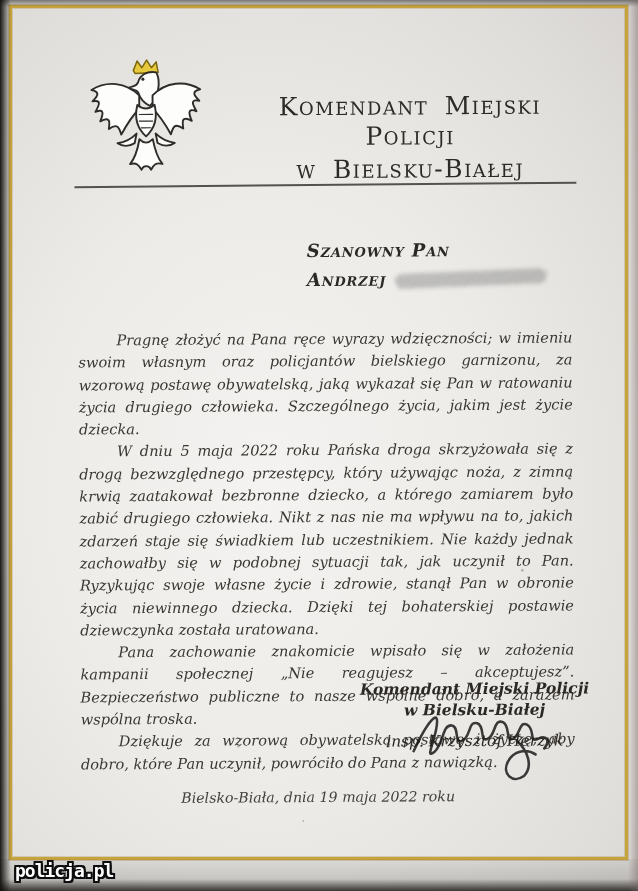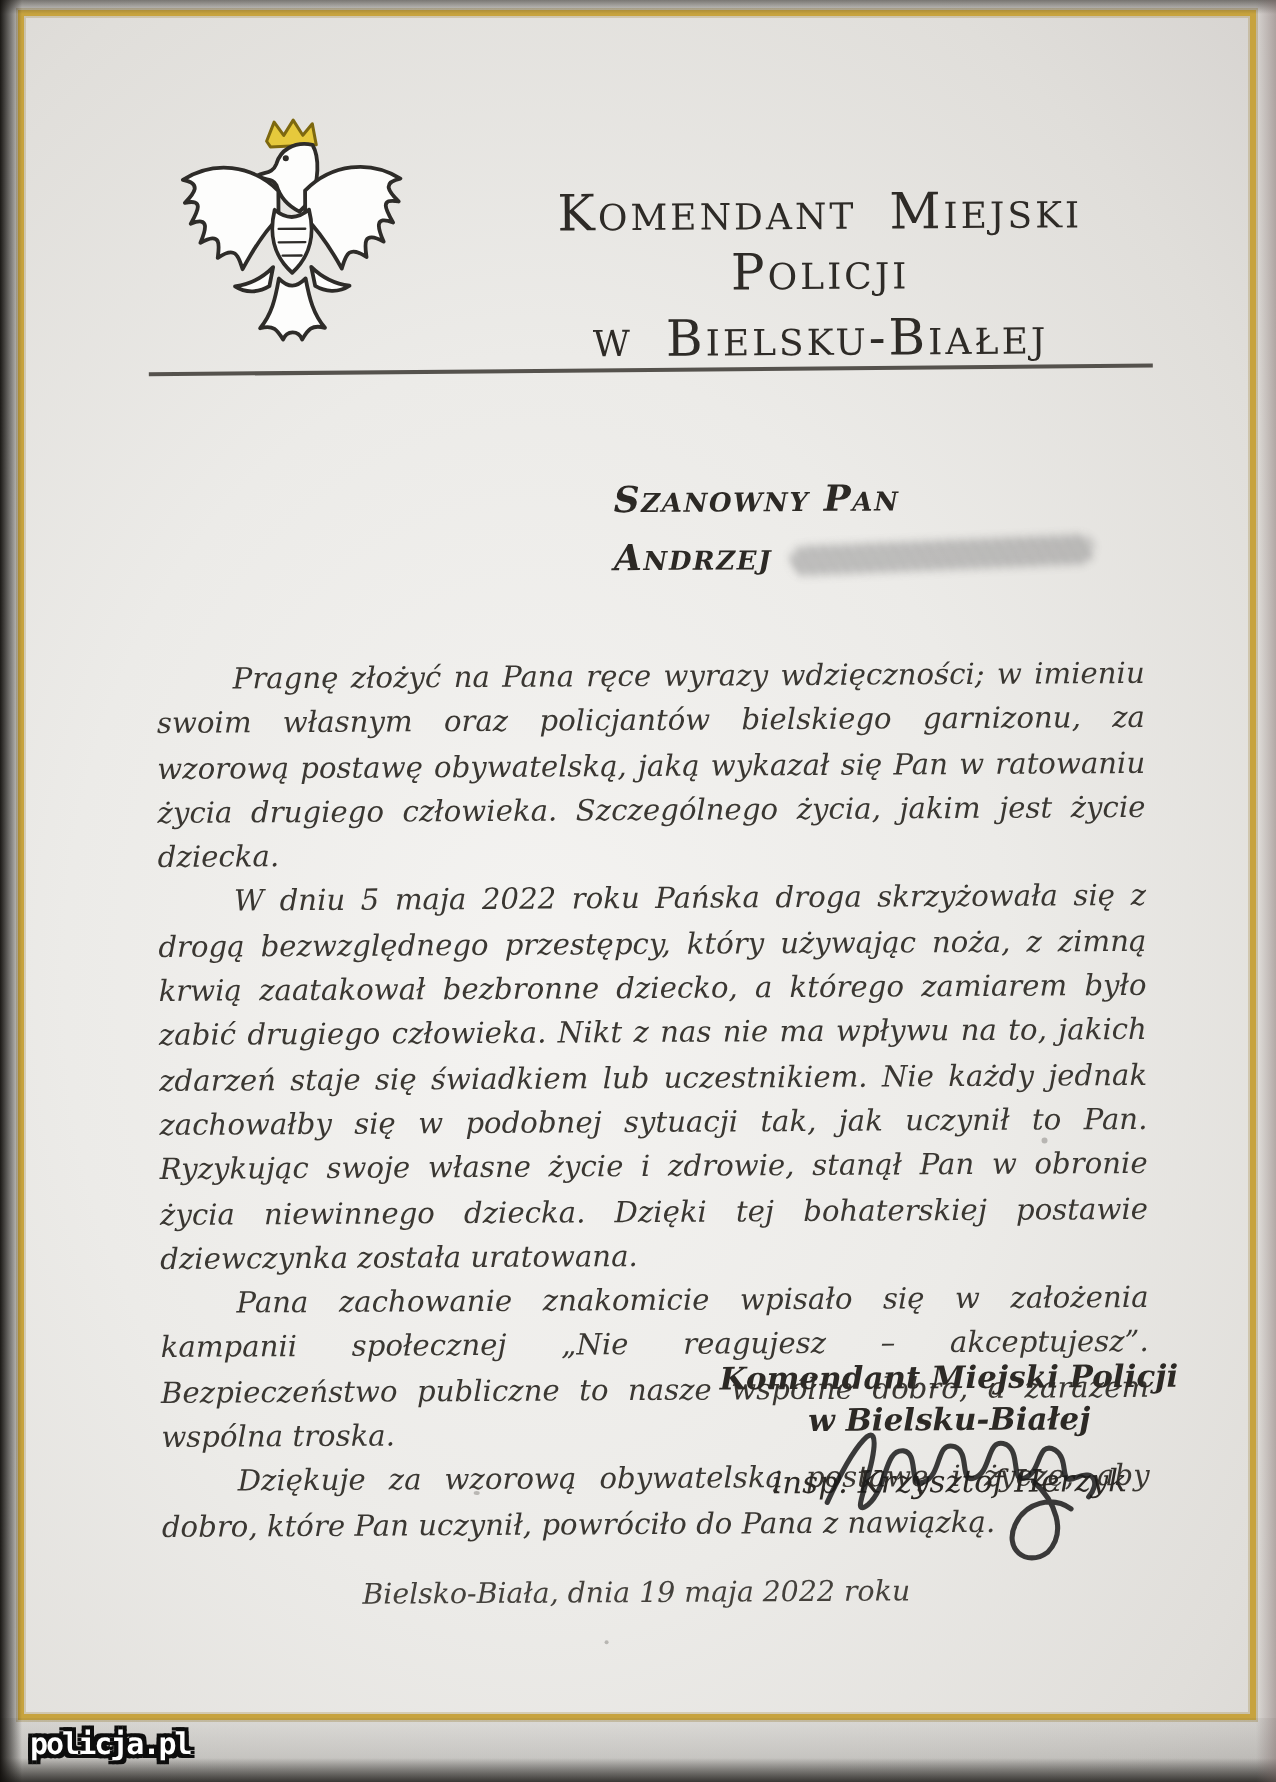--- a/index.html
+++ b/index.html
@@ -44,21 +44,21 @@
     font-style:italic;color:#2c2925;}
   .sig-block .t1,.sig-block .t2{font-weight:bold;font-size:15.5px;line-height:21px;}
   .sig-block .signer{font-size:15.5px;line-height:20px;margin-top:11px;font-weight:500;}
   .signature-svg{position:absolute;left:398px;top:692px;width:172px;height:95px;z-index:3;}
 
   .dateline{position:absolute;left:0;right:6px;top:789px;text-align:center;
     font-style:italic;font-size:14.2px;color:#44413c;}
 
   .watermark{position:absolute;left:15px;bottom:10px;z-index:6;
     font-family:"DejaVu Sans Mono","Liberation Mono",monospace;font-weight:bold;
-    font-size:15px;letter-spacing:-1px;color:#ffffff;
+    font-size:18px;letter-spacing:-1px;color:#ffffff;
     text-shadow:2px 0 0 #0d0d0d,-2px 0 0 #0d0d0d,0 2px 0 #0d0d0d,0 -2px 0 #0d0d0d,
       2px 2px 0 #0d0d0d,-2px -2px 0 #0d0d0d,2px -2px 0 #0d0d0d,-2px 2px 0 #0d0d0d;}
   .speck{position:absolute;border-radius:50%;background:rgba(90,86,80,.35);}
 </style>
 </head>
 <body>
 
 <div class="stage">
 
   <div class="gold-frame"></div>

